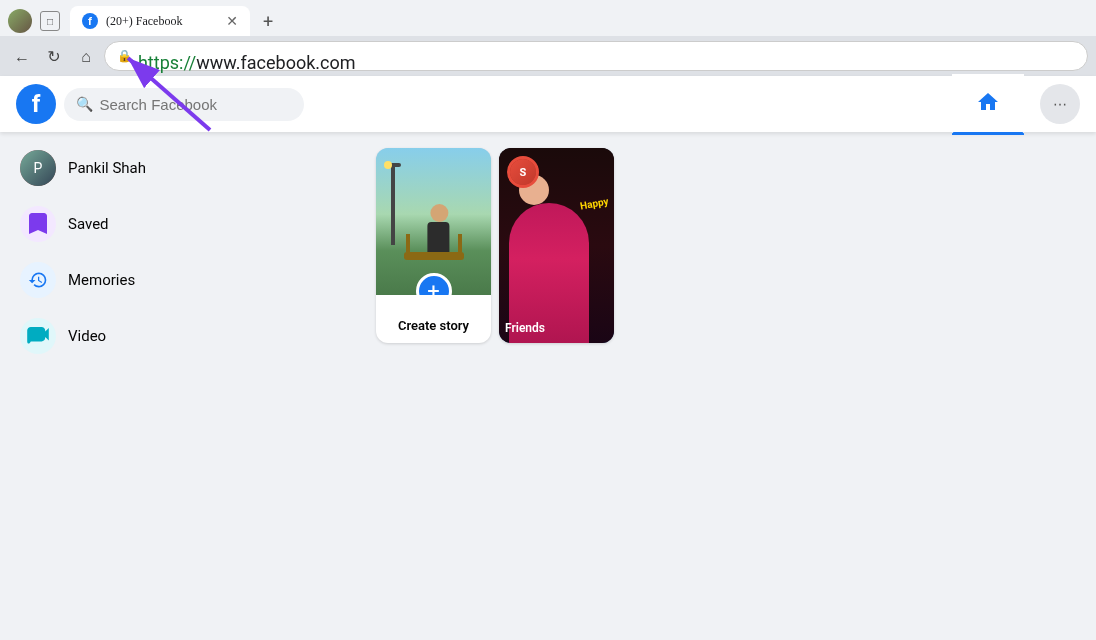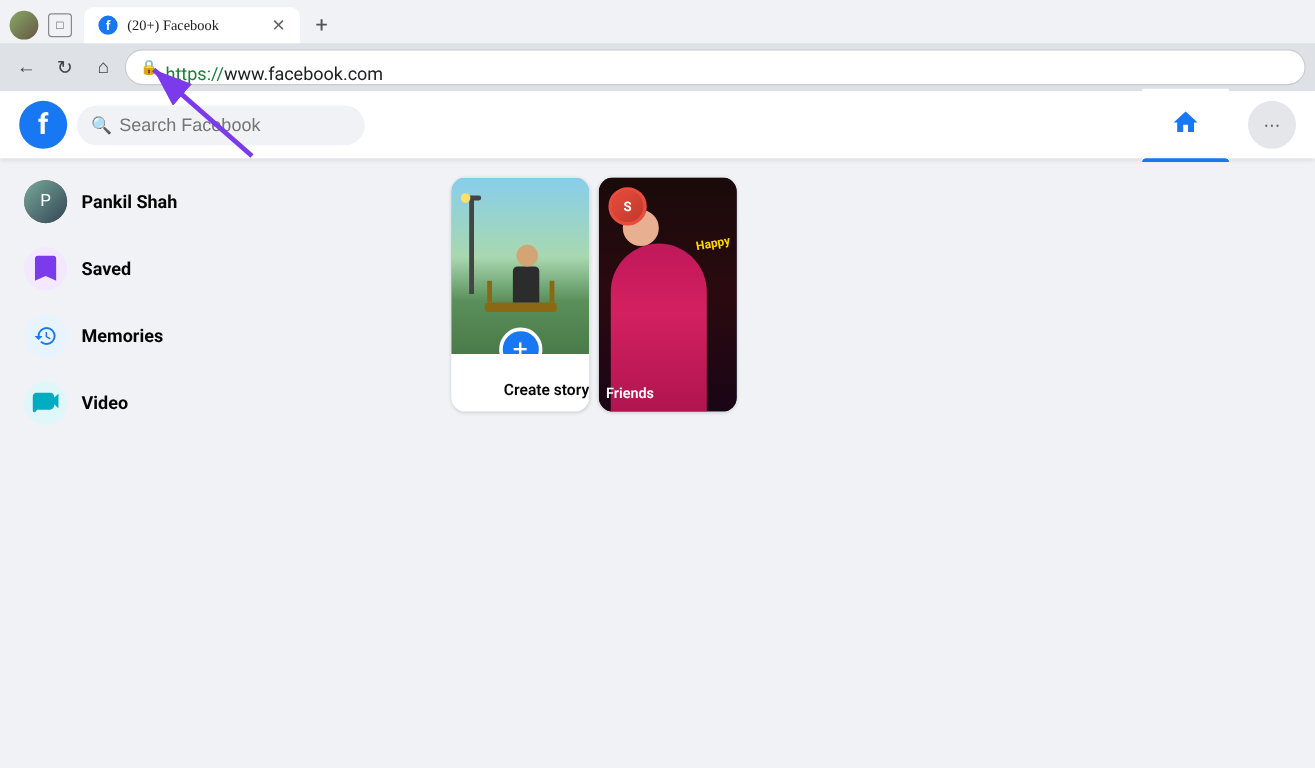--- a/index.html
+++ b/index.html
@@ -10,21 +10,21 @@
     .favicon-f { color: white; font-weight: bold; font-size: 11px; }
     .tab-title { font-size: 12px; flex: 1; font-family: Liberation Serif, serif; }
     .tab-close { font-size: 14px; color: #666; cursor: pointer; }
     .new-tab-btn { width: 28px; height: 28px; display: flex; align-items: center; justify-content: center; border-radius: 50%; font-size: 18px; color: #555; cursor: pointer; }
     .profile-img-circle { width: 28px; height: 28px; border-radius: 50%; background: linear-gradient(135deg, #8a6, #654); }
 
     .nav-bar { display: flex; align-items: center; padding: 4px 8px; background: #dee1e6; height: 40px; gap: 4px; }
     .nav-btn { width: 28px; height: 28px; border-radius: 50%; display: flex; align-items: center; justify-content: center; cursor: pointer; font-size: 16px; color: #444; }
     .address-bar { flex: 1; display: flex; align-items: center; background: #fff; border-radius: 20px; padding: 4px 12px; gap: 6px; height: 30px; border: 1px solid #ccc; }
     .lock-icon { font-size: 12px; color: #555; }
-    .url-text { font-size: 15px; color: #202124; margin-top: 12px; }
+    .url-text { font-size: 18px; color: #202124; margin-top: 12px; }
 
     
     .app-container { display: flex; flex-direction: column; height: calc(640px - 76px); }
 
     
     .top-nav { background: #fff; height: 56px; display: flex; align-items: center; padding: 0 16px; box-shadow: 0 2px 4px rgba(0,0,0,0.1); position: relative; z-index: 10; }
     .fb-logo { width: 40px; height: 40px; border-radius: 50%; background: #1877f2; display: flex; align-items: center; justify-content: center; color: white; font-size: 24px; font-weight: bold; flex-shrink: 0; }
     .search-box { display: flex; align-items: center; background: #f0f2f5; border-radius: 20px; padding: 8px 12px; gap: 6px; margin-left: 8px; width: 240px; }
     .search-icon-nav { font-size: 14px; color: #65676b; }
     .search-input { background: none; border: none; outline: none; font-size: 15px; color: #65676b; width: 180px; }
@@ -43,30 +43,30 @@
     
     .left-sidebar { width: 360px; background: #f0f2f5; padding: 8px; overflow-y: auto; flex-shrink: 0; }
     .sidebar-item { display: flex; align-items: center; gap: 12px; padding: 10px 12px; border-radius: 8px; cursor: pointer; }
     .sidebar-icon { width: 36px; height: 36px; border-radius: 50%; display: flex; align-items: center; justify-content: center; font-size: 20px; flex-shrink: 0; }
     .sidebar-icon.friends { background: #e7f3ff; color: #1877f2; }
     .sidebar-icon.memories { background: #e7f3ff; color: #1877f2; }
     .sidebar-icon.saved { background: #f3e8ff; color: #7c3aed; }
     .sidebar-icon.groups { background: #e7f3ff; color: #1877f2; }
     .sidebar-icon.video { background: #e0f7fa; color: #00acc1; }
     .sidebar-icon.marketplace { background: #e7f3ff; color: #1877f2; }
-    .sidebar-label { font-size: 15px; color: #050505; font-weight: 700; }
+    .sidebar-label { font-size: 15px; color: #050505; font-weight: 400; }
     .user-item { display: flex; align-items: center; gap: 12px; padding: 10px 12px; border-radius: 8px; cursor: pointer; }
     .user-avatar { width: 36px; height: 36px; border-radius: 50%; background: linear-gradient(135deg, #a78, #654); overflow: hidden; }
 
     
     .right-panel { flex: 1; padding: 16px; display: flex; gap: 8px; align-items: flex-start; overflow: hidden; }
     .story-card-create { width: 115px; height: 195px; background: #fff; border-radius: 12px; overflow: hidden; box-shadow: 0 1px 3px rgba(0,0,0,0.15); display: flex; flex-direction: column; }
     .story-card-create .story-img-area { flex: 1; background: linear-gradient(180deg, #b8cce0 0%, #8aade0 50%, #c5d8b0 100%); position: relative; overflow: hidden; }
     .create-story-plus { position: absolute; bottom: -14px; left: 50%; transform: translateX(-50%); width: 36px; height: 36px; background: #1877f2; border-radius: 50%; display: flex; align-items: center; justify-content: center; color: white; font-size: 22px; border: 3px solid #fff; z-index: 2; }
-    .story-card-create .story-label-area { height: 48px; display: flex; align-items: center; justify-content: flex-end; padding-top: 12px; }
+    .story-card-create .story-label-area { height: 48px; display: flex; align-items: center; justify-content: center; padding-top: 12px; }
     .create-story-label { font-size: 13px; font-weight: 600; color: #050505; text-align: center; }
 
     .story-card-2 { width: 115px; height: 195px; border-radius: 12px; overflow: hidden; box-shadow: 0 1px 3px rgba(0,0,0,0.15); position: relative; flex-shrink: 0; }
     .story-img-2 { width: 100%; height: 100%; background: linear-gradient(180deg, #1a1a2e 0%, #16213e 50%, #0f3460 100%); position: relative; }
     .story-avatar-2 { position: absolute; top: 8px; left: 8px; width: 32px; height: 32px; border-radius: 50%; border: 3px solid #e74c3c; background: #c0392b; overflow: hidden; }
     .story-name-2 { position: absolute; bottom: 8px; left: 6px; right: 6px; font-size: 12px; color: white; font-weight: 600; }
 
     
     .arrow-svg-container { position: absolute; top: 40px; left: 90px; pointer-events: none; z-index: 50; }
   </style>

